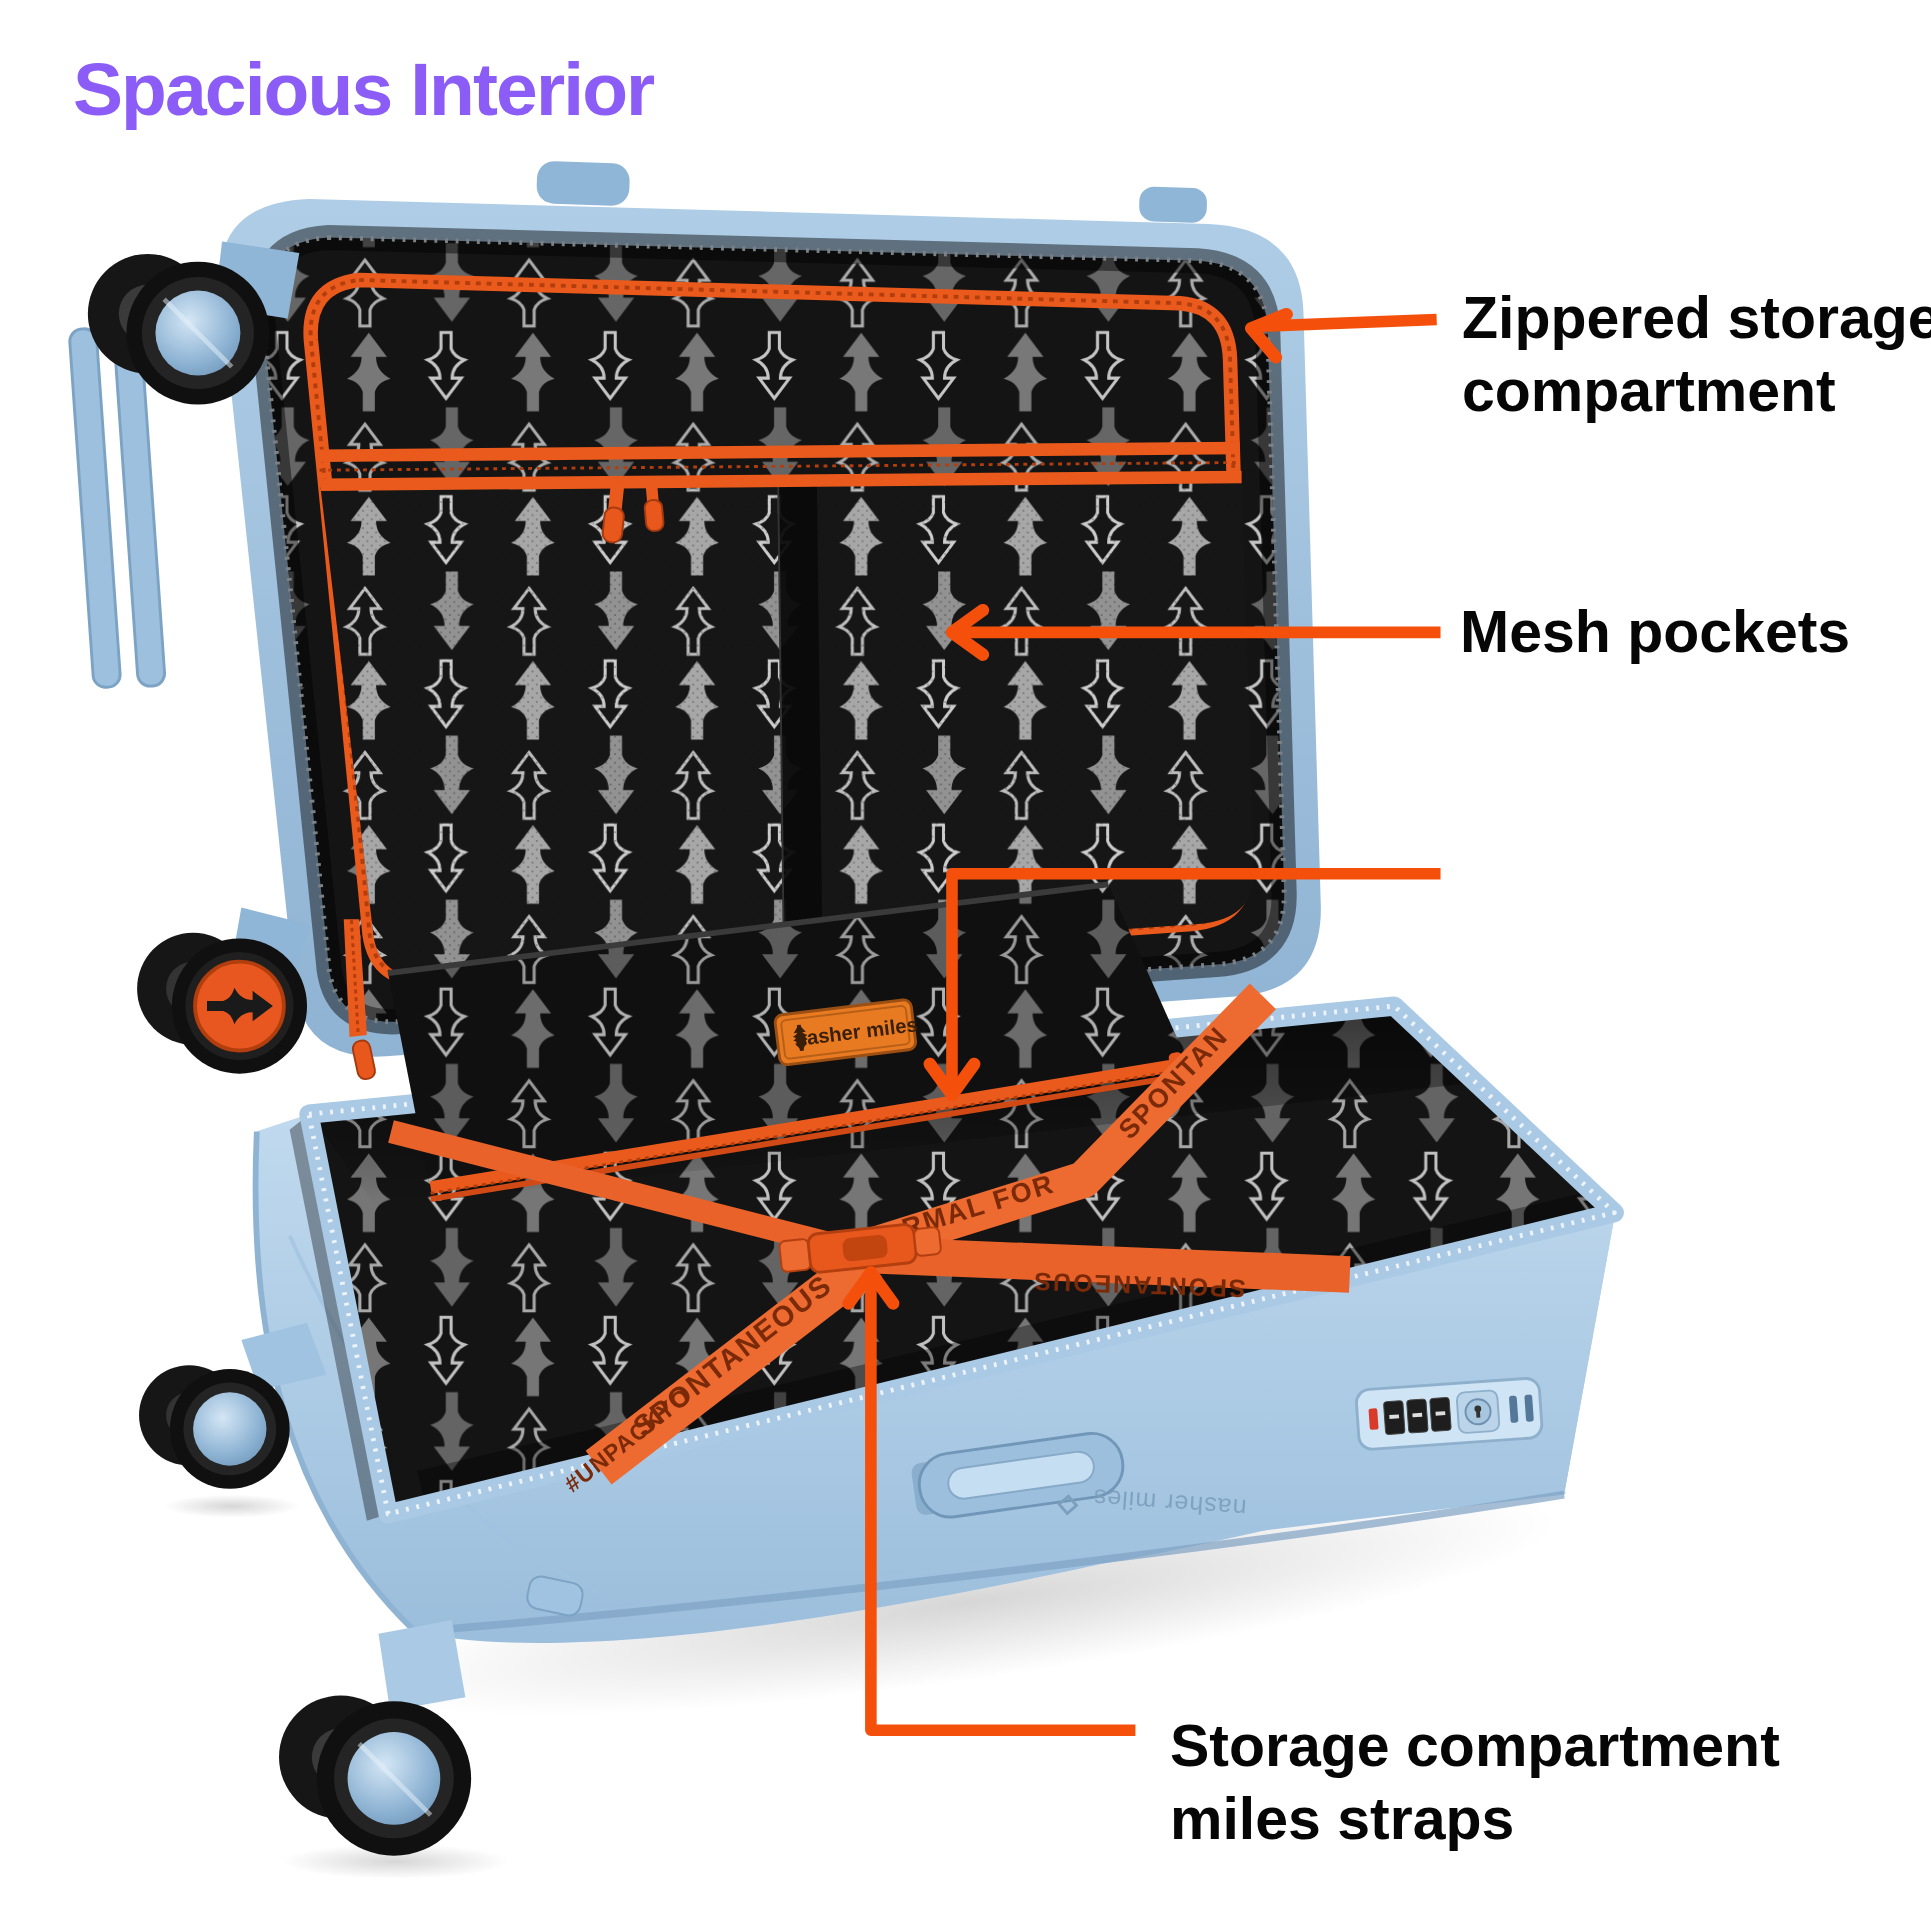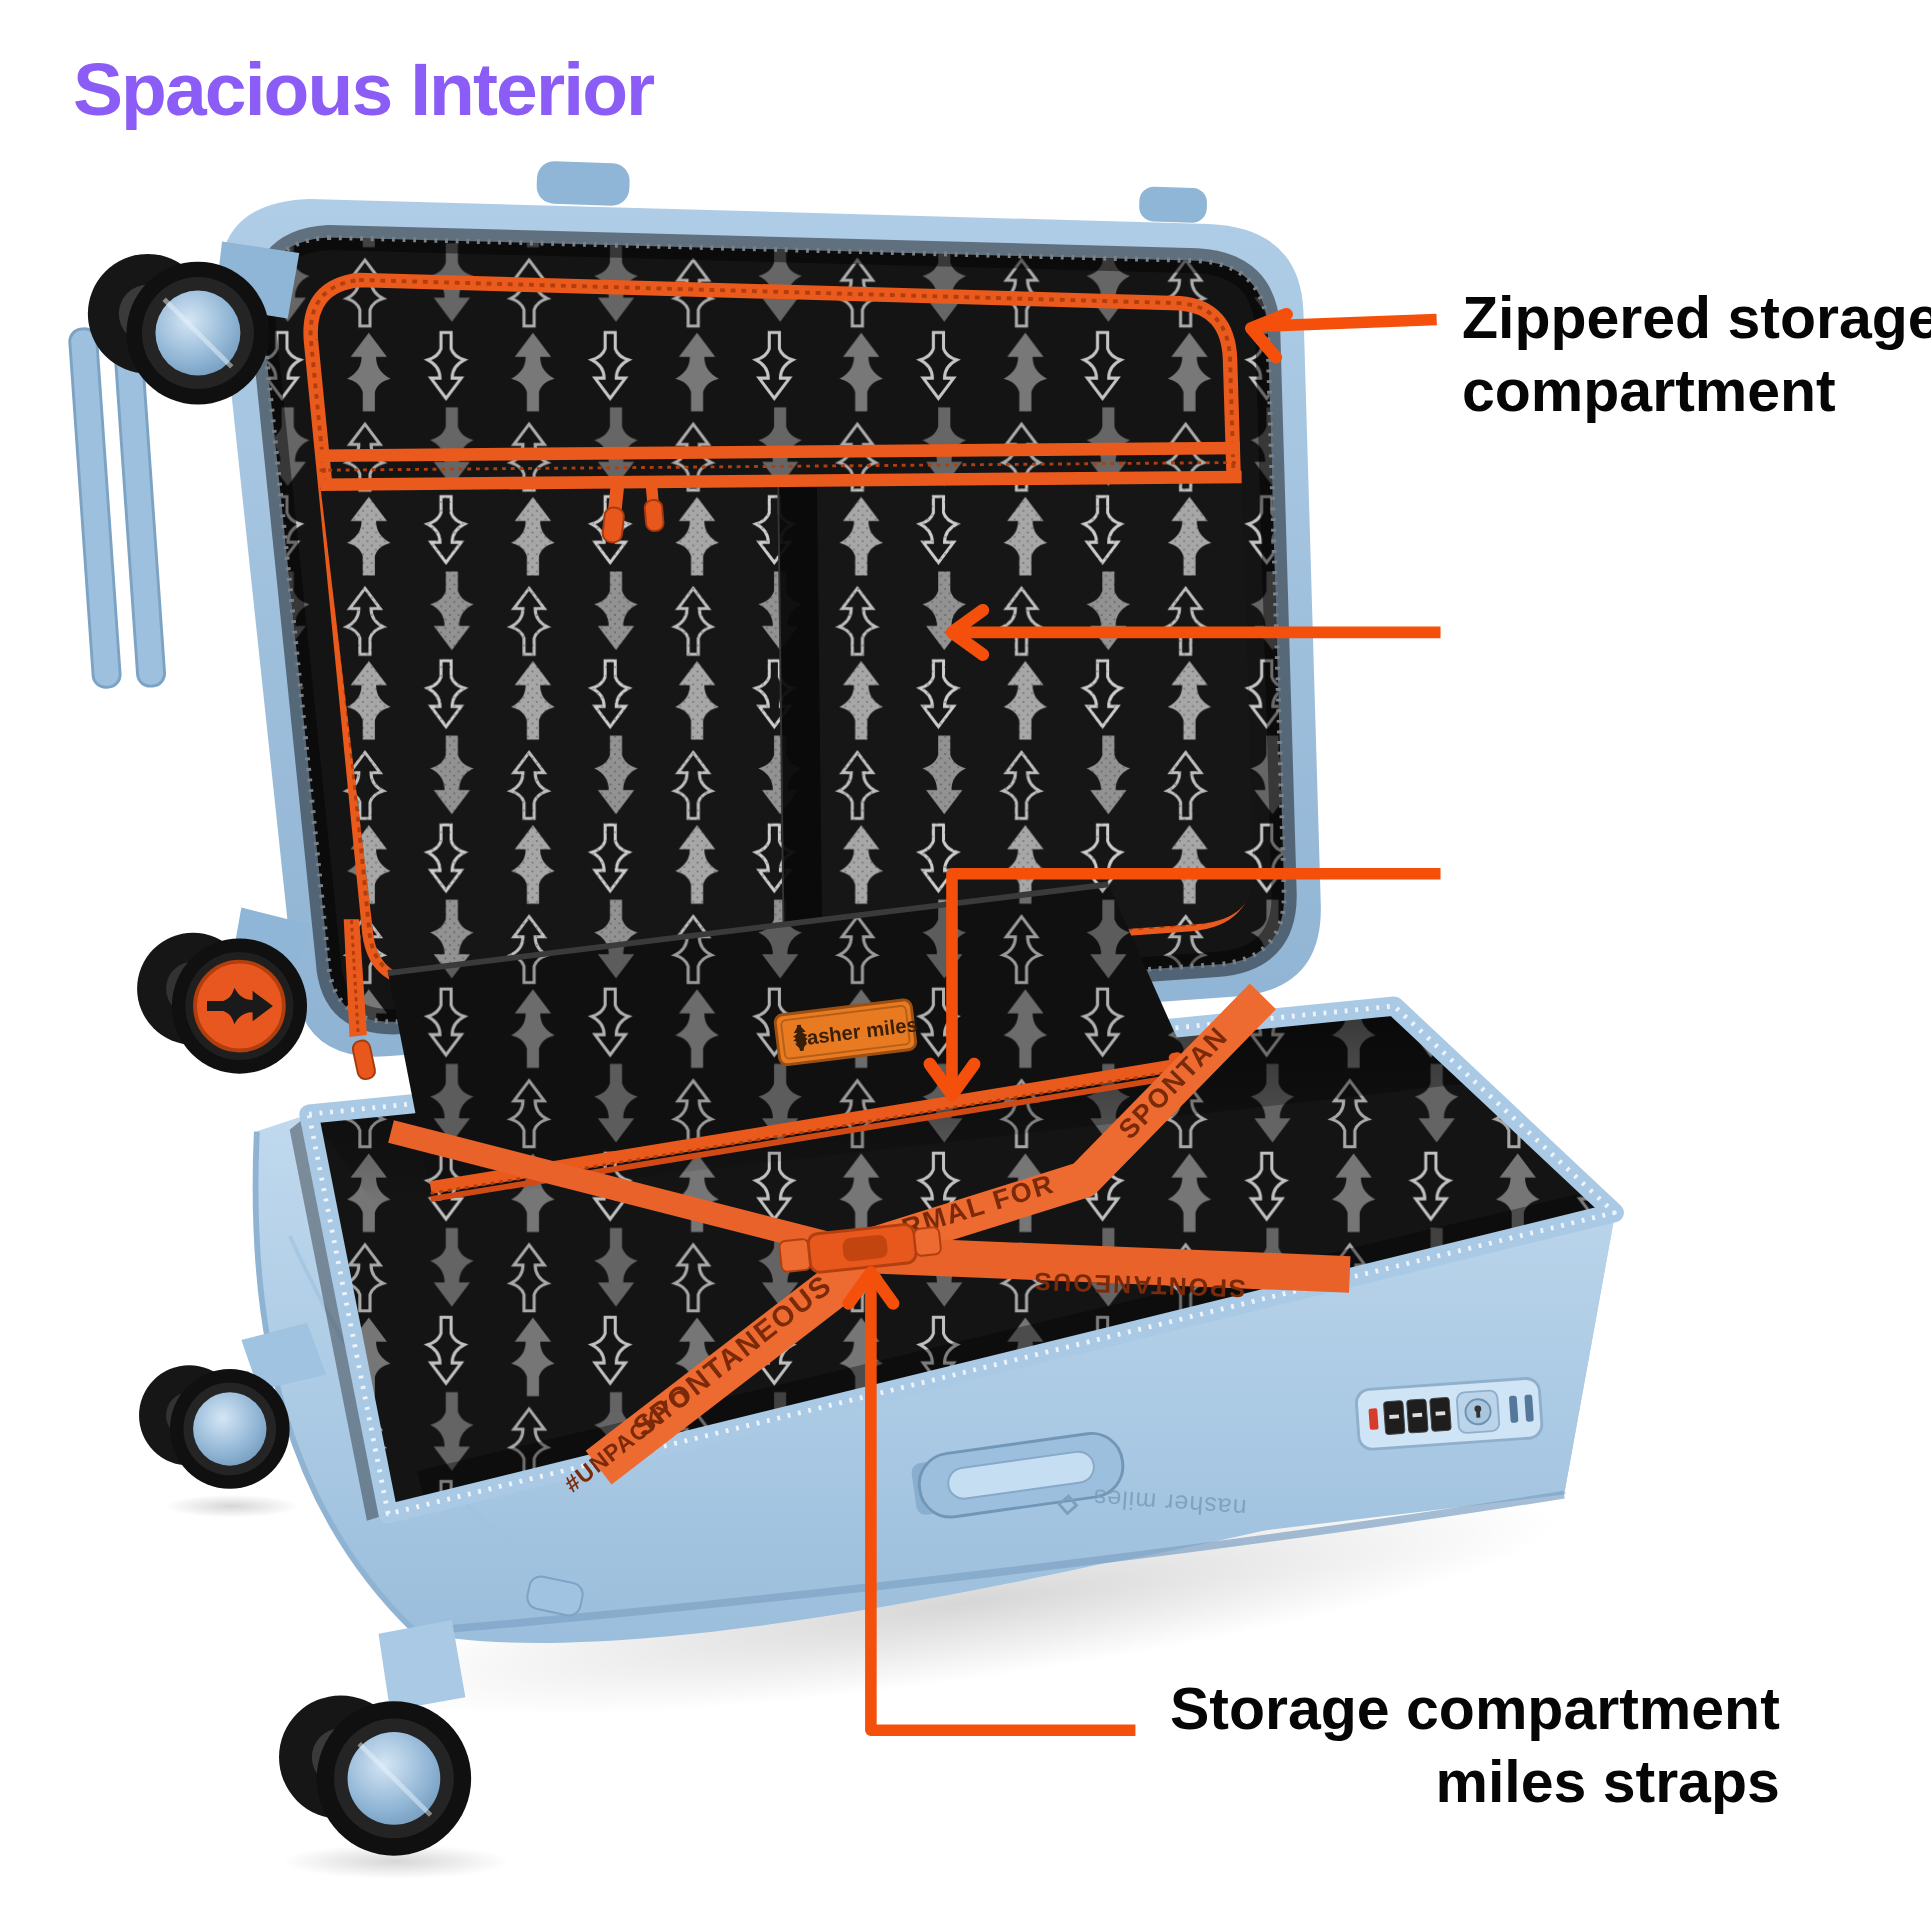--- a/index.html
+++ b/index.html
@@ -6,21 +6,21 @@
   .stage{position:relative;width:1931px;height:1931px;background:#fff;overflow:hidden;
          font-family:"Liberation Sans", sans-serif;}
   .art{position:absolute;left:0;top:0;width:1931px;height:1931px;}
   .page-title{position:absolute;left:73px;top:46px;margin:0;font-size:75px;font-weight:700;
               letter-spacing:-1.9px;color:#8b5cf6;}
   .callout-label{position:absolute;color:#060606;font-size:59px;font-weight:600;
                  line-height:73px;white-space:nowrap;}
   .cl-zippered{left:1462px;top:282px;}
   .cl-mesh{left:1460px;top:596px;}
   .cl-hinge{left:1460px;top:837px;}
-  .cl-straps{left:1170px;top:1673px;text-align:right;}
+  .cl-straps{left:1170px;top:1710px;}
 </style>
 </head>
 <body>
 
 <div class="stage">
 
 <svg class="art" viewBox="0 0 2000 2000">
   <defs>
     <path id="arrowShape" d="M0,-33 L15,-13 L6,-13 C6,-5 10,1 18,5 C11,7 7,10 5,16 L5,32 L-5,32 L-5,16 C-7,10 -11,7 -18,5 C-10,1 -6,-5 -6,-13 L-15,-13 Z"></path>
     <pattern id="patArrows" width="170" height="170" patternUnits="userSpaceOnUse">
@@ -260,19 +260,22 @@
     <path transform="translate(902,1318) rotate(90)" d="M32,-23 L0,0 L32,23"></path>
   </g>
 </svg>
 
 <h1 class="page-title">Spacious Interior</h1>
 
 <div class="callout-label cl-zippered">
   <div>Zippered storage</div>
   <div>compartment</div>
 </div>
+<div class="callout-label cl-mesh">
+  <div>Mesh pockets</div>
+</div>
 <div class="callout-label cl-straps">
   <div>Storage compartment</div>
   <div>miles straps</div>
 </div>
 
 </div>
 
 
 </body></html>

